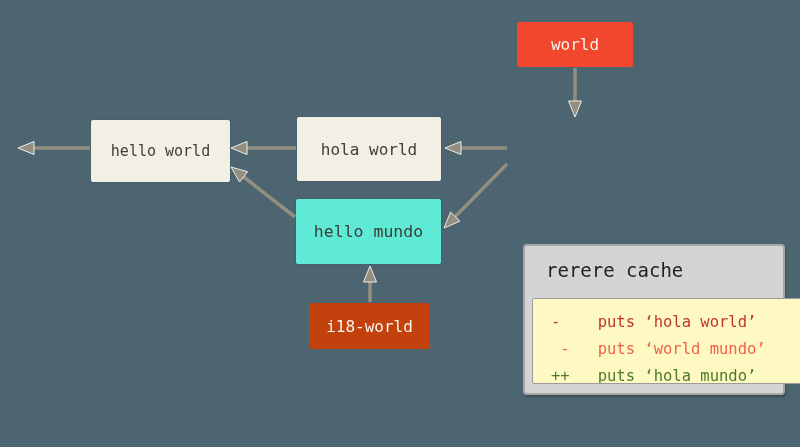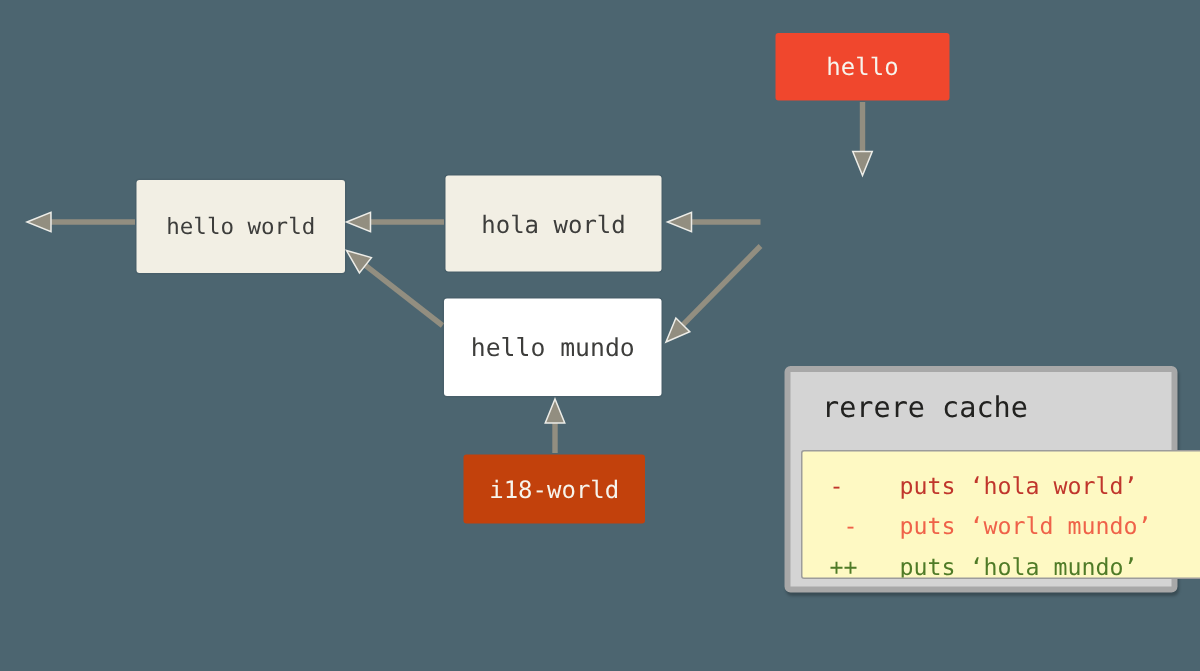--- a/index.html
+++ b/index.html
@@ -9,21 +9,21 @@
   }
   #edges{position:absolute;left:0;top:0;width:800px;height:447px;}
   .node{
     position:absolute;box-sizing:border-box;
     display:flex;align-items:center;justify-content:center;
     letter-spacing:0px;border-radius:2px;
   }
   .commit{box-shadow:0 0 0 1px rgba(0,0,0,0.05);}
   #rerere-panel{
     position:absolute;box-sizing:border-box;border-radius:4px;
-    border:4px solid #0f172a;
+    border:2px solid #0f172a;
     box-shadow:1px 2px 2px rgba(0,0,0,0.25);
   }
   #rerere-title{
     position:absolute;left:21px;top:13px;font-size:19px;color:#222220;
     white-space:pre;
   }
   #rerere-inner{
     position:absolute;box-sizing:border-box;border:1px solid #9C9C9C;
     border-radius:2px;padding:10px 0 0 18px;overflow:hidden;
   }
@@ -54,18 +54,18 @@
     </svg>
 
   <div id="rerere-panel" style="left: 523px; top: 244px; width: 262px; height: 151px; background: rgb(212, 212, 212); border-color: rgb(168, 168, 168);">
     <div id="rerere-title" style="color: rgb(34, 34, 32);">rerere cache</div>
     <div id="rerere-inner" style="left: 7px; top: 52px; width: 288px; height: 86px; background: #fef9c3; border-color: rgb(156, 156, 156);">
         <div class="diff-line" style="color: rgb(192, 54, 44);">-    puts ‘hola world’</div>
         <div class="diff-line" style="color: rgb(239, 98, 73);"> -   puts ‘world mundo’</div>
         <div class="diff-line" style="color: rgb(79, 123, 39);">++   puts ‘hola mundo’</div>
       </div>
   </div>
-<div class="node branch" style="left: 517px; top: 22px; width: 116px; height: 45px; font-size: 16px; background: rgb(240, 71, 45); color: rgb(247, 244, 236);">hello</div>
+<div class="node branch" style="left: 517px; top: 22px; width: 116px; height: 45px; font-size: 16px; background: rgb(240, 71, 45); color: rgb(247, 244, 236);">world</div>
     <div class="node commit" style="left: 91px; top: 120px; width: 139px; height: 62px; font-size: 15px; background: rgb(242, 239, 228); color: rgb(61, 61, 59);">hello world</div>
     <div class="node commit" style="left: 297px; top: 117px; width: 144px; height: 64px; font-size: 16px; background: rgb(242, 239, 228); color: rgb(61, 61, 59);">hola world</div>
-    <div class="node commit" style="left: 296px; top: 199px; width: 145px; height: 65px; font-size: 16.5px; background: #ffffff; color: rgb(61, 61, 59);">hello mundo</div>
+    <div class="node commit" style="left: 296px; top: 199px; width: 145px; height: 65px; font-size: 16.5px; background: #5eead4; color: rgb(61, 61, 59);">hello mundo</div>
     <div class="node branch" style="left: 309px; top: 303px; width: 121px; height: 46px; font-size: 16px; background: #c2410c; color: rgb(247, 244, 236);">i18-world</div>
   </div>
 
 </body></html>

